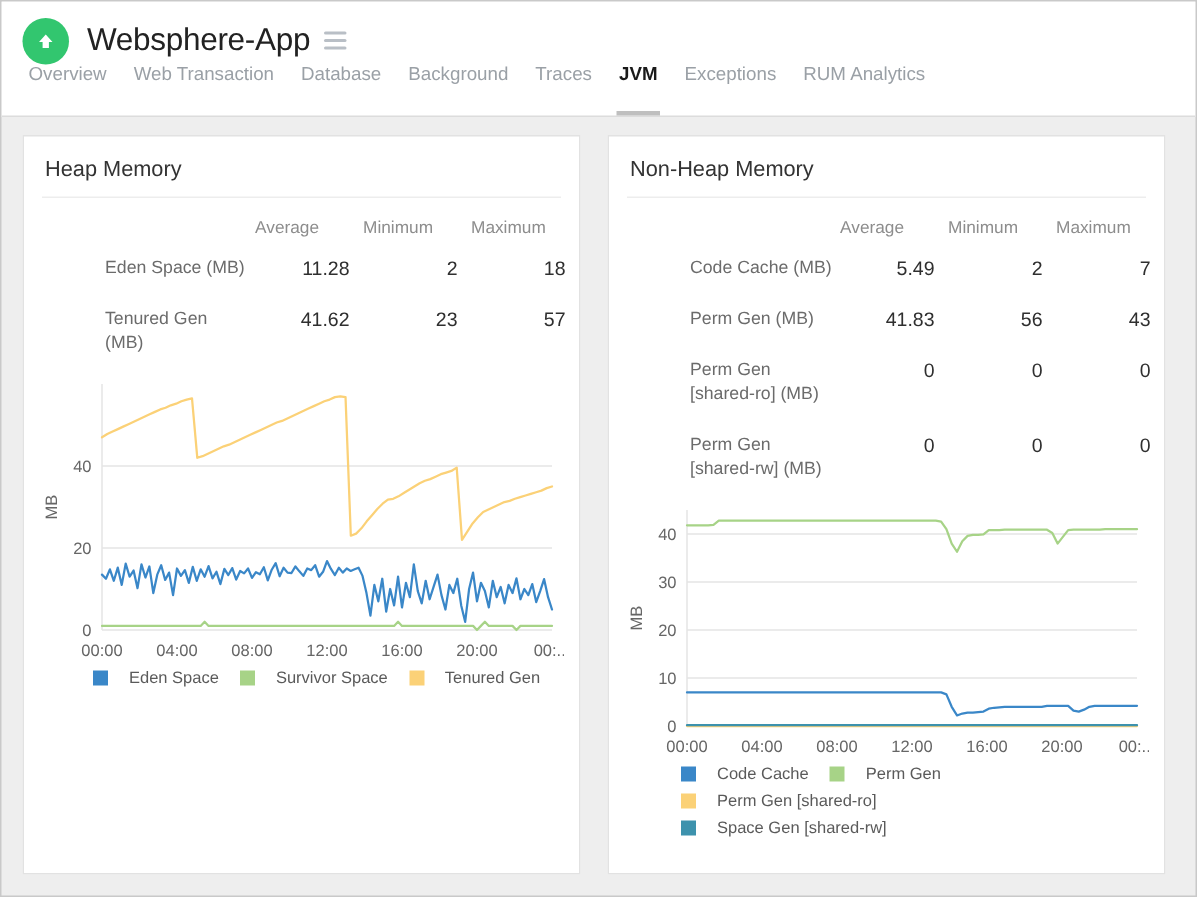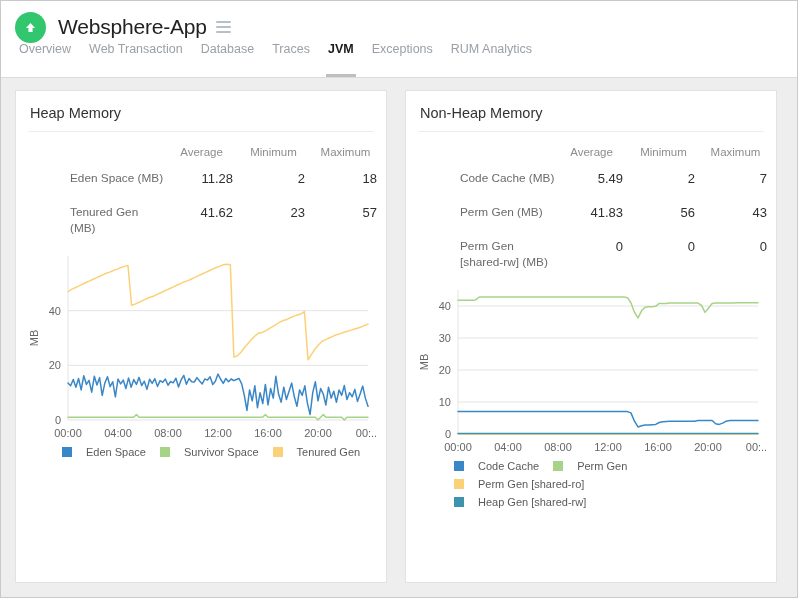--- a/index.html
+++ b/index.html
@@ -114,21 +114,21 @@
   table.stats {
     width: 100%;
     border-collapse: collapse;
     table-layout: fixed;
     margin-top: 6px;
   }
   table.stats th {
     font-size: 11.5px;
     color: #8d8d8d;
     font-weight: normal;
-    text-align: center;
+    text-align: left;
     padding: 8px 0 4px 0;
   }
   table.stats th.rowlabel { width: 152px; }
   table.stats th.col { width: 62px; padding-right: 9px; }
   table.stats td {
     font-size: 12.5px;
     color: #3c3c3c;
     padding: 9px 4px;
     vertical-align: top;
     margin-left: 24px;
@@ -186,20 +186,21 @@
       <div class="hamburger">
         <span></span>
           <span></span>
           <span></span>
       </div>
     </div>
     <div class="tabs">
       <div class="tab">Overview</div>
       <div class="tab">Web Transaction</div>
       <div class="tab">Database</div>
+      <div class="tab">Background</div>
       <div class="tab">Traces</div>
       <div class="tab active">JVM</div>
       <div class="tab">Exceptions</div>
       <div class="tab">RUM Analytics</div>
     </div>
   </div>
 
   <div class="content">
 
     <div class="panel">
@@ -288,20 +289,26 @@
             <td class="name">Code Cache (MB)</td>
             <td class="val">5.49</td>
             <td class="val">2</td>
             <td class="val">7</td>
           </tr>
           <tr>
             <td class="name">Perm Gen (MB)</td>
             <td class="val">41.83</td>
             <td class="val">56</td>
             <td class="val">43</td>
+          </tr>
+          <tr>
+            <td class="name">Perm Gen [shared-ro] (MB)</td>
+            <td class="val">0</td>
+            <td class="val">0</td>
+            <td class="val">0</td>
           </tr>
           <tr>
             <td class="name">Perm Gen [shared-rw] (MB)</td>
             <td class="val">0</td>
             <td class="val">0</td>
             <td class="val">0</td>
           </tr>
         </tbody>
       </table>
 
@@ -341,19 +348,19 @@
         <div class="legend-item">
           <span class="swatch" style="background: rgb(167, 211, 135);"></span>
           <span>Perm Gen</span>
         </div>
         <div class="legend-item">
           <span class="swatch" style="background: rgb(251, 209, 119);"></span>
           <span>Perm Gen [shared-ro]</span>
         </div>
         <div class="legend-item">
           <span class="swatch" style="background: rgb(61, 146, 173);"></span>
-          <span>Heap Gen [shared-rw]</span>
+          <span>Space Gen [shared-rw]</span>
         </div>
       </div>
     </div>
 
   </div>
 </div>
 
 </body></html>

